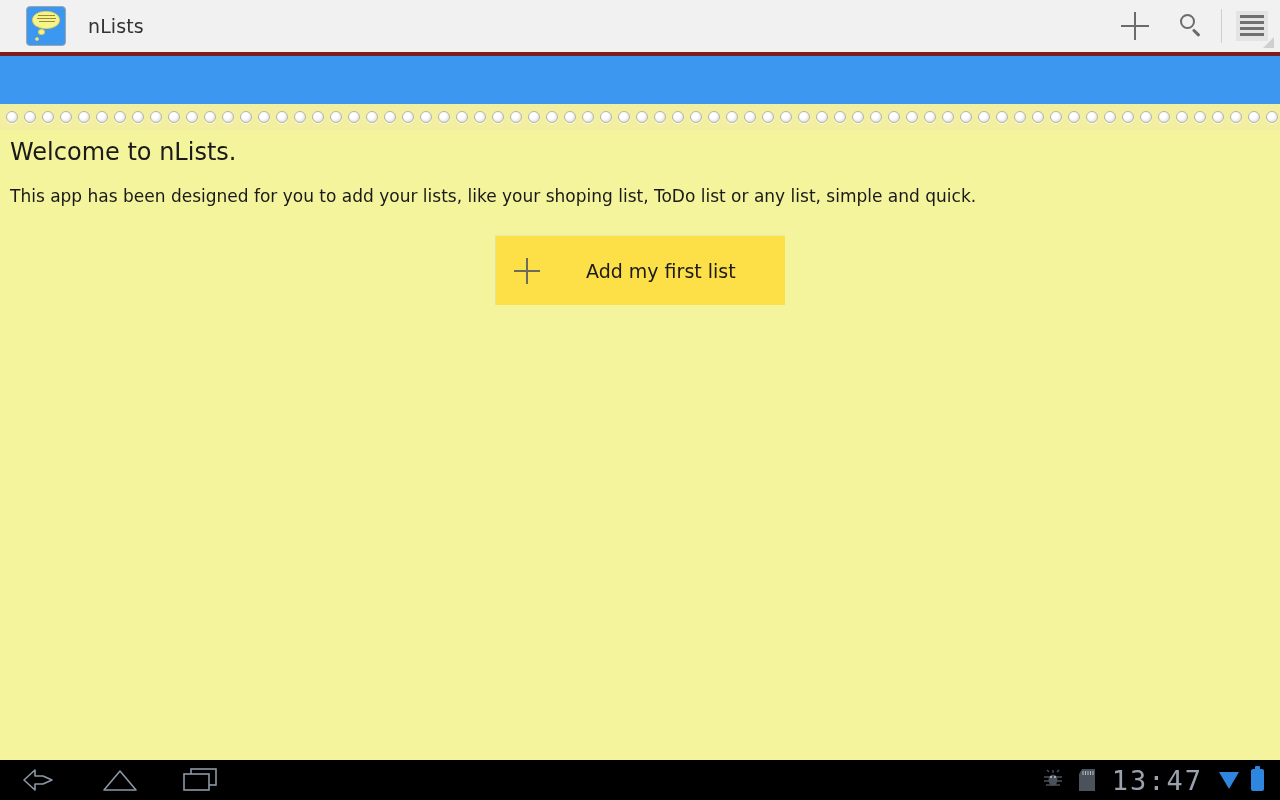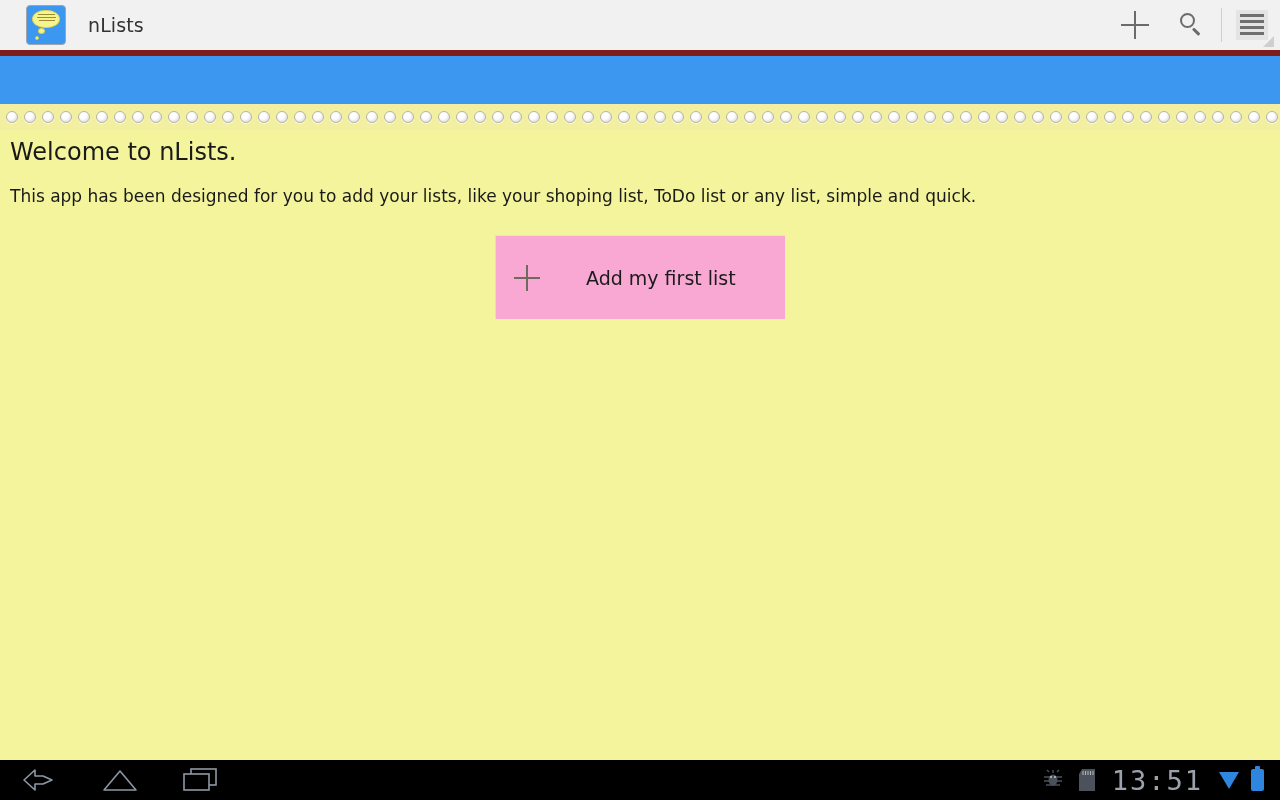--- a/index.html
+++ b/index.html
@@ -21,21 +21,21 @@
   }
 
   
   #action-bar {
     position: absolute;
     left: 0;
     top: 0;
     width: 1280px;
     height: 56px;
     background: #f1f1f1;
-    border-bottom: 6px solid #7f1d1d;
+    border-bottom: 4px solid #7f1d1d;
     box-sizing: border-box;
     display: flex;
     align-items: center;
   }
   .app-icon {
     width: 40px;
     height: 40px;
     margin-left: 26px;
     border-radius: 4px;
     background: #3b97ef;
@@ -227,22 +227,22 @@
     font-size: 17px;
     color: #1a1a1a;
     font-family: "DejaVu Sans", sans-serif;
     white-space: nowrap;
   }
   #add-first-list-button {
     position: absolute;
     left: 495px;
     top: 105px;
     width: 290px;
-    height: 84px;
-    background: #f9a8d4;
+    height: 70px;
+    background: #fde047;
     border-top: 1px solid #e9e7ae;
     border-left: 1px solid #e4e2a4;
     box-sizing: border-box;
     display: flex;
     align-items: center;
     cursor: pointer;
   }
   #add-first-list-button .btn-plus {
     position: relative;
     width: 26px;
@@ -520,21 +520,21 @@
         </svg>
       </span>
 
       <span class="status-icon">
         <svg width="18" height="24" viewBox="0 0 18 24">
           <path d="M4 1 H17 V23 H1 V6 Z" fill="#4b525b"></path>
           <path d="M5 3 V7 M7.5 3 V7 M10 3 V7 M12.5 3 V7 M15 3 V7" stroke="#aeb5be" stroke-width="1.1"></path>
         </svg>
       </span>
 
-      <span class="clock">13:51</span>
+      <span class="clock">13:47</span>
 
       <span class="icon-wifi"></span>
 
       <span class="icon-battery"></span>
 
     </div>
 
   </div>
 
 </div>

